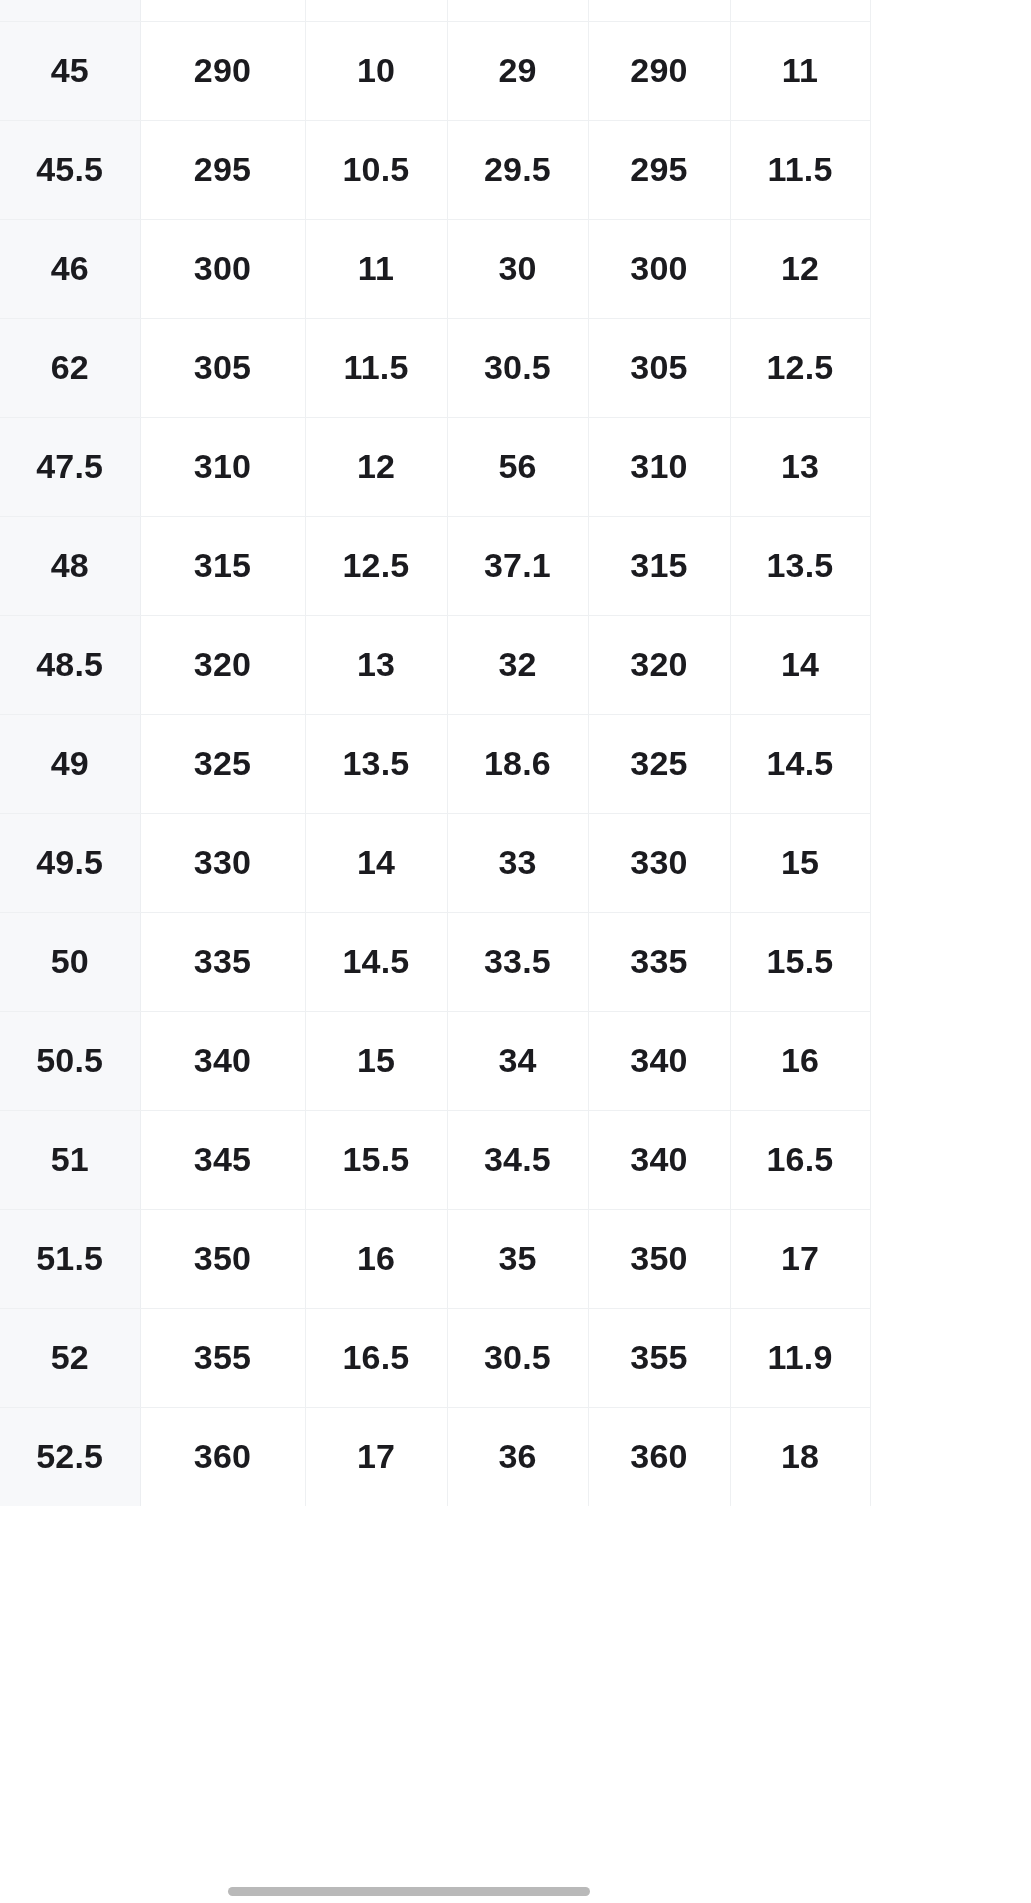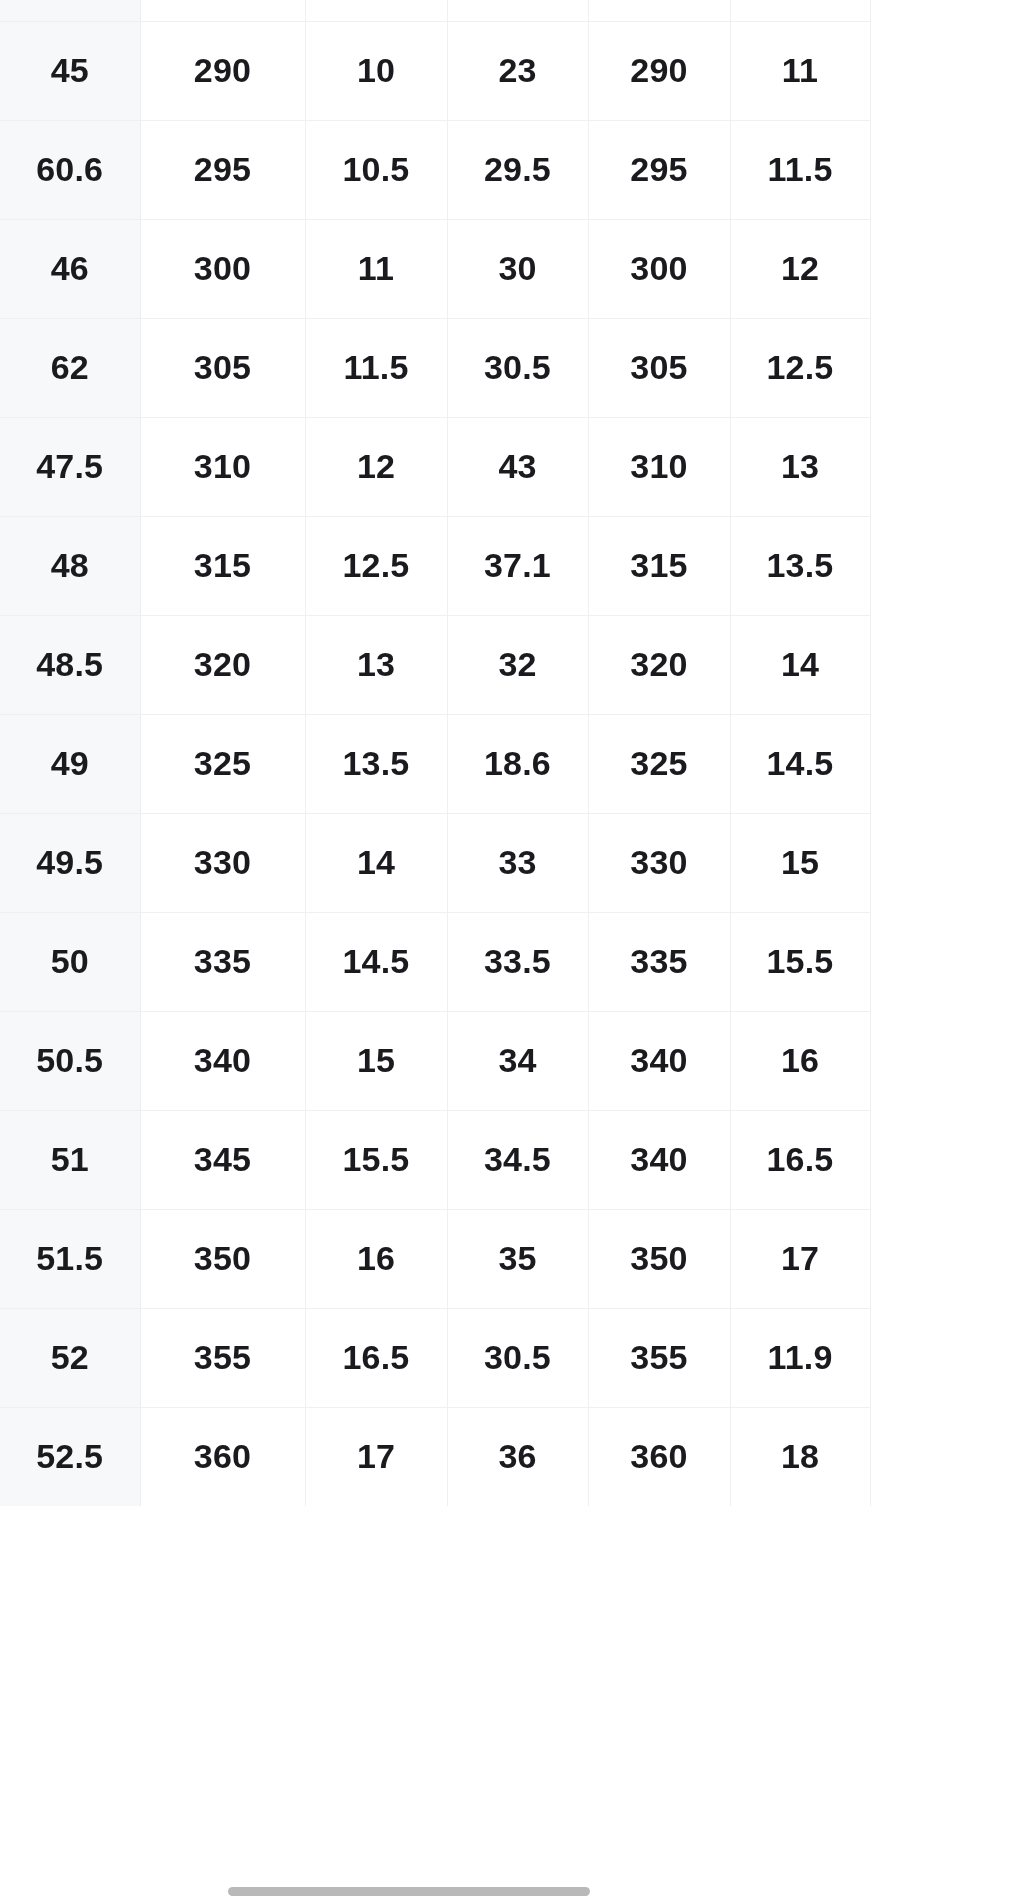--- a/index.html
+++ b/index.html
@@ -121,26 +121,26 @@
             <td>285</td>
             <td>9.5</td>
             <td>28.5</td>
             <td>285</td>
             <td>10.5</td>
           </tr>
           <tr>
             <td class="col-first">45</td>
             <td>290</td>
             <td>10</td>
-            <td>23</td>
+            <td>29</td>
             <td>290</td>
             <td>11</td>
           </tr>
           <tr>
-            <td class="col-first">60.6</td>
+            <td class="col-first">45.5</td>
             <td>295</td>
             <td>10.5</td>
             <td>29.5</td>
             <td>295</td>
             <td>11.5</td>
           </tr>
           <tr>
             <td class="col-first">46</td>
             <td>300</td>
             <td>11</td>
@@ -153,21 +153,21 @@
             <td>305</td>
             <td>11.5</td>
             <td>30.5</td>
             <td>305</td>
             <td>12.5</td>
           </tr>
           <tr>
             <td class="col-first">47.5</td>
             <td>310</td>
             <td>12</td>
-            <td>43</td>
+            <td>56</td>
             <td>310</td>
             <td>13</td>
           </tr>
           <tr>
             <td class="col-first">48</td>
             <td>315</td>
             <td>12.5</td>
             <td>37.1</td>
             <td>315</td>
             <td>13.5</td>

